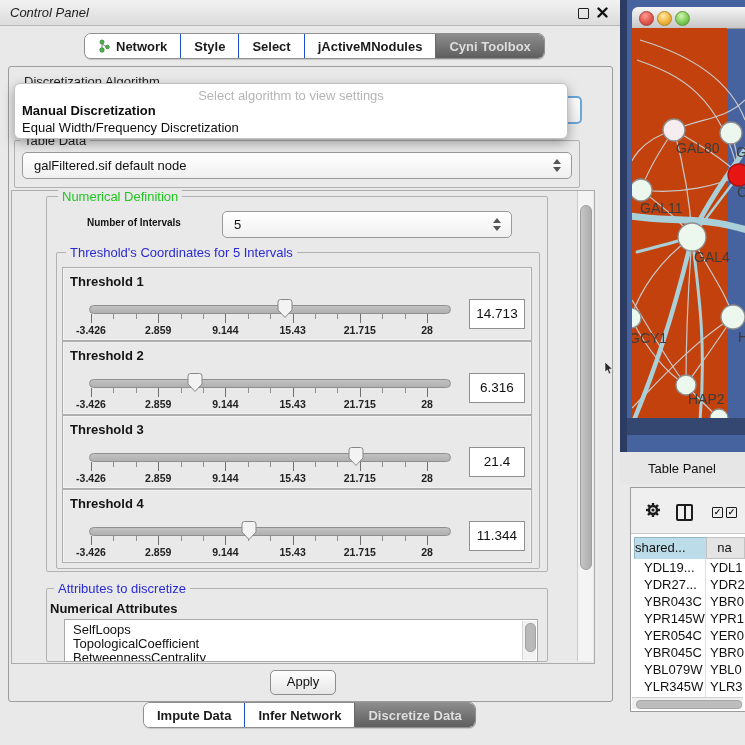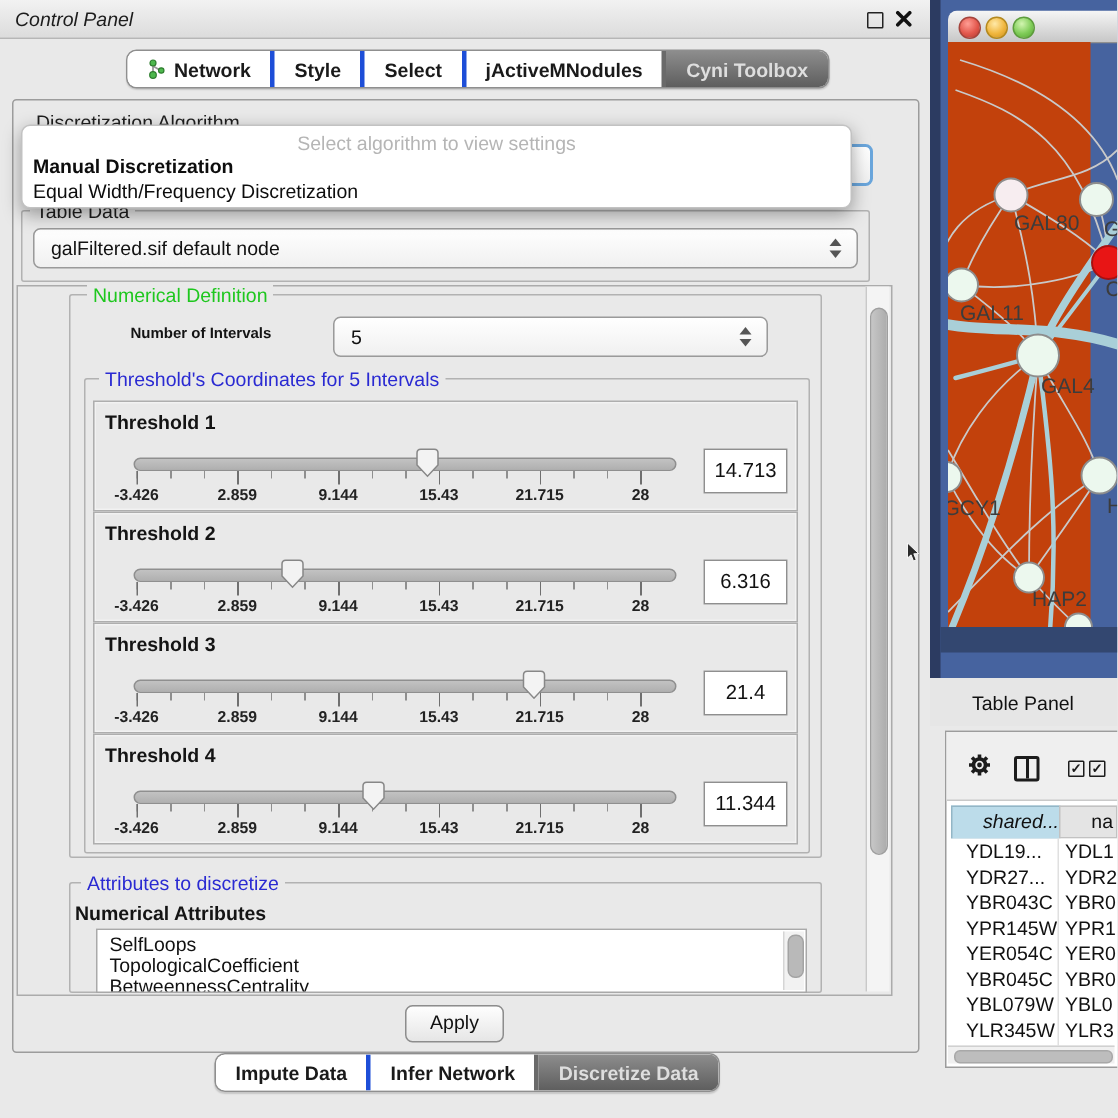--- a/index.html
+++ b/index.html
@@ -6,21 +6,21 @@
   body{font-family:"Liberation Sans",sans-serif;background:#e9e9e9;}
   .screen{position:relative;width:745px;height:745px;overflow:hidden;background:#e9e9e9;}
   .abs{position:absolute;}
   
   .cp-titlebar{left:0;top:0;width:620px;height:25px;background:linear-gradient(#f2f2f2,#dcdcdc);border-bottom:1px solid #b6b6b6;}
   .cp-title{left:10px;top:5px;font-size:13px;color:#1c1c1c;font-style:italic;}
   .float-icon{left:578px;top:8px;width:9px;height:9px;border:1.6px solid #222;border-radius:1px;background:transparent;}
   .close-icon{left:597px;top:7px;width:11px;height:11px;}
   
   .seg-bar{display:flex;height:24px;background:#fff;border:1px solid #8f8f8f;border-radius:7px;overflow:hidden;box-shadow:0 1px 1px rgba(0,0,0,.15);}
-  .seg{display:flex;align-items:center;padding:0 13px;font-size:13px;font-weight:bold;color:#1a1a1a;border-left:3px solid #1d4ed8;background:#fff;white-space:nowrap;}
+  .seg{display:flex;align-items:center;padding:0 13px;font-size:13px;font-weight:bold;color:#1a1a1a;border-left:1px solid #1d4ed8;background:#fff;white-space:nowrap;}
   .seg:first-child{border-left:none;}
   .seg.selected{background:linear-gradient(#8d8d8d,#5e5e5e);color:#dedede;border-left-color:#6a6a6a;}
   .seg .tab-net-icon{margin-right:6px;}
   .top-tabs{left:84px;top:33px;}
   .bottom-tabs{left:143px;top:702px;}
   
   .outer-panel{left:8px;top:66px;width:603px;height:634px;border:1px solid #9c9c9c;border-radius:3px;background:#e9e9e9;}
   
   .group{border:1px solid #b2b2b2;border-radius:2px;background:transparent;}
   .group-label{position:absolute;font-size:13px;padding:0 4px;background:#e9e9e9;white-space:nowrap;}
@@ -76,22 +76,22 @@
   .tl.yel{left:25px;background:radial-gradient(circle at 40% 30%,#ffe9a8,#f0b63e 55%,#c98f1e);border:.5px solid #b4891f;}
   .tl.grn{left:43px;background:radial-gradient(circle at 40% 30%,#d2f5b0,#7fcc58 55%,#56a232);border:.5px solid #5d9c3c;}
   .net-canvas{left:632px;top:28px;width:95px;height:390px;background:#c2410c;}
   .table-strip{left:620px;top:452px;width:125px;height:32px;background:#e6e6e6;}
   .table-strip .t{position:absolute;left:28px;top:9px;font-size:13px;color:#111;}
   .table-box{left:630px;top:487px;width:115px;height:223px;border:1px solid #9c9c9c;background:#fff;}
   .tb-toolbar{left:631px;top:488px;width:114px;height:45px;background:#efefef;border-bottom:1px solid #c9c9c9;}
   .col-icon{position:absolute;left:45px;top:16px;width:13px;height:13px;border:2px solid #1c1c1c;border-radius:2px;}
   .col-icon::after{content:"";position:absolute;left:5.5px;top:0;width:2px;height:13px;background:#1c1c1c;}
   .cb{position:absolute;top:19px;width:9px;height:9px;border:1.5px solid #1c1c1c;border-radius:1px;font-size:9px;font-weight:bold;color:#1c1c1c;line-height:9px;text-align:center;}
-  .tb-head1{left:634px;top:537px;width:71px;height:21px;background:#bcdcea;border:1px solid #93b6c6;font-size:13px;color:#111;text-align:right;line-height:20px;font-style:italic;}
-  .tb-head2{left:706px;top:537px;width:39px;height:22px;background:#e4e4e4;border:1px solid #c2c2c2;font-size:13px;color:#111;text-align:right;line-height:20px;padding-right:2px;box-sizing:border-box;}
+  .tb-head1{left:634px;top:537px;width:71px;height:21px;background:#bcdcea;border:1px solid #93b6c6;font-size:13px;color:#111;text-align:left;line-height:20px;}
+  .tb-head2{left:706px;top:537px;width:39px;height:22px;background:#e4e4e4;border:1px solid #c2c2c2;font-size:13px;color:#111;text-align:center;line-height:20px;padding-right:2px;box-sizing:border-box;}
   .tb-rows{left:632px;top:559px;width:113px;height:138px;background:#fff;overflow:hidden;}
   .tb-row{position:relative;height:17px;font-size:13px;color:#111;white-space:nowrap;}
   .tb-row .c1{position:absolute;left:12px;top:1px;}
   .tb-row .c2{position:absolute;left:78px;top:1px;}
   .tb-coldiv{left:705px;top:559px;width:1px;height:138px;background:#e0e0e0;}
   .hscroll{left:632px;top:697px;width:111px;height:11px;background:#f0f0f0;border-top:1px solid #d0d0d0;}
   .hscroll .thumb{position:absolute;left:4px;top:2px;width:104px;height:7px;background:#bdbdbd;border-radius:4px;border:1px solid #a8a8a8;}
   .cursor{left:604px;top:362px;width:10px;height:13px;}
   svg{display:block;}
 </style>

